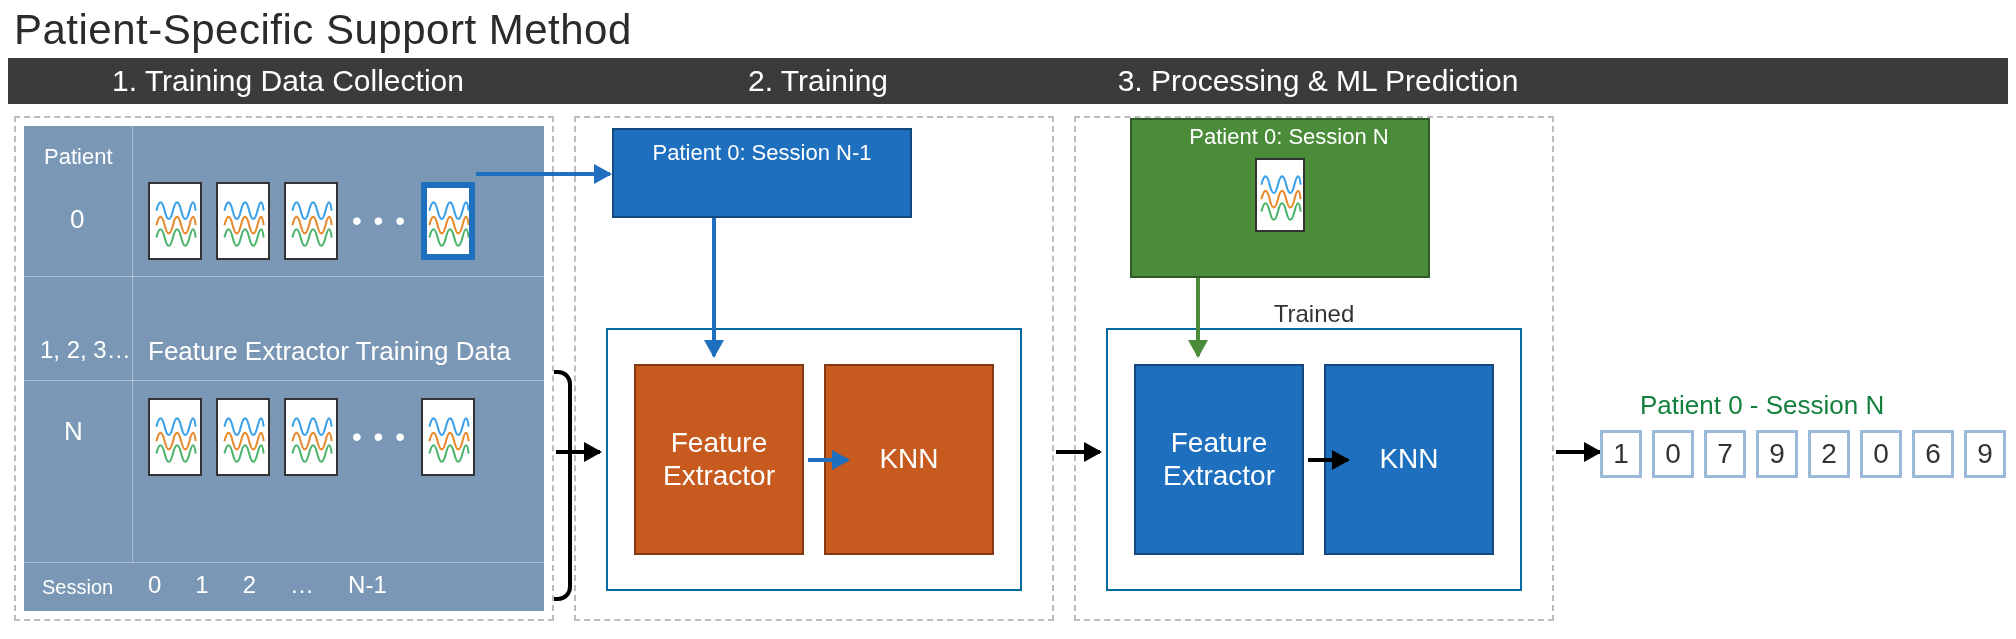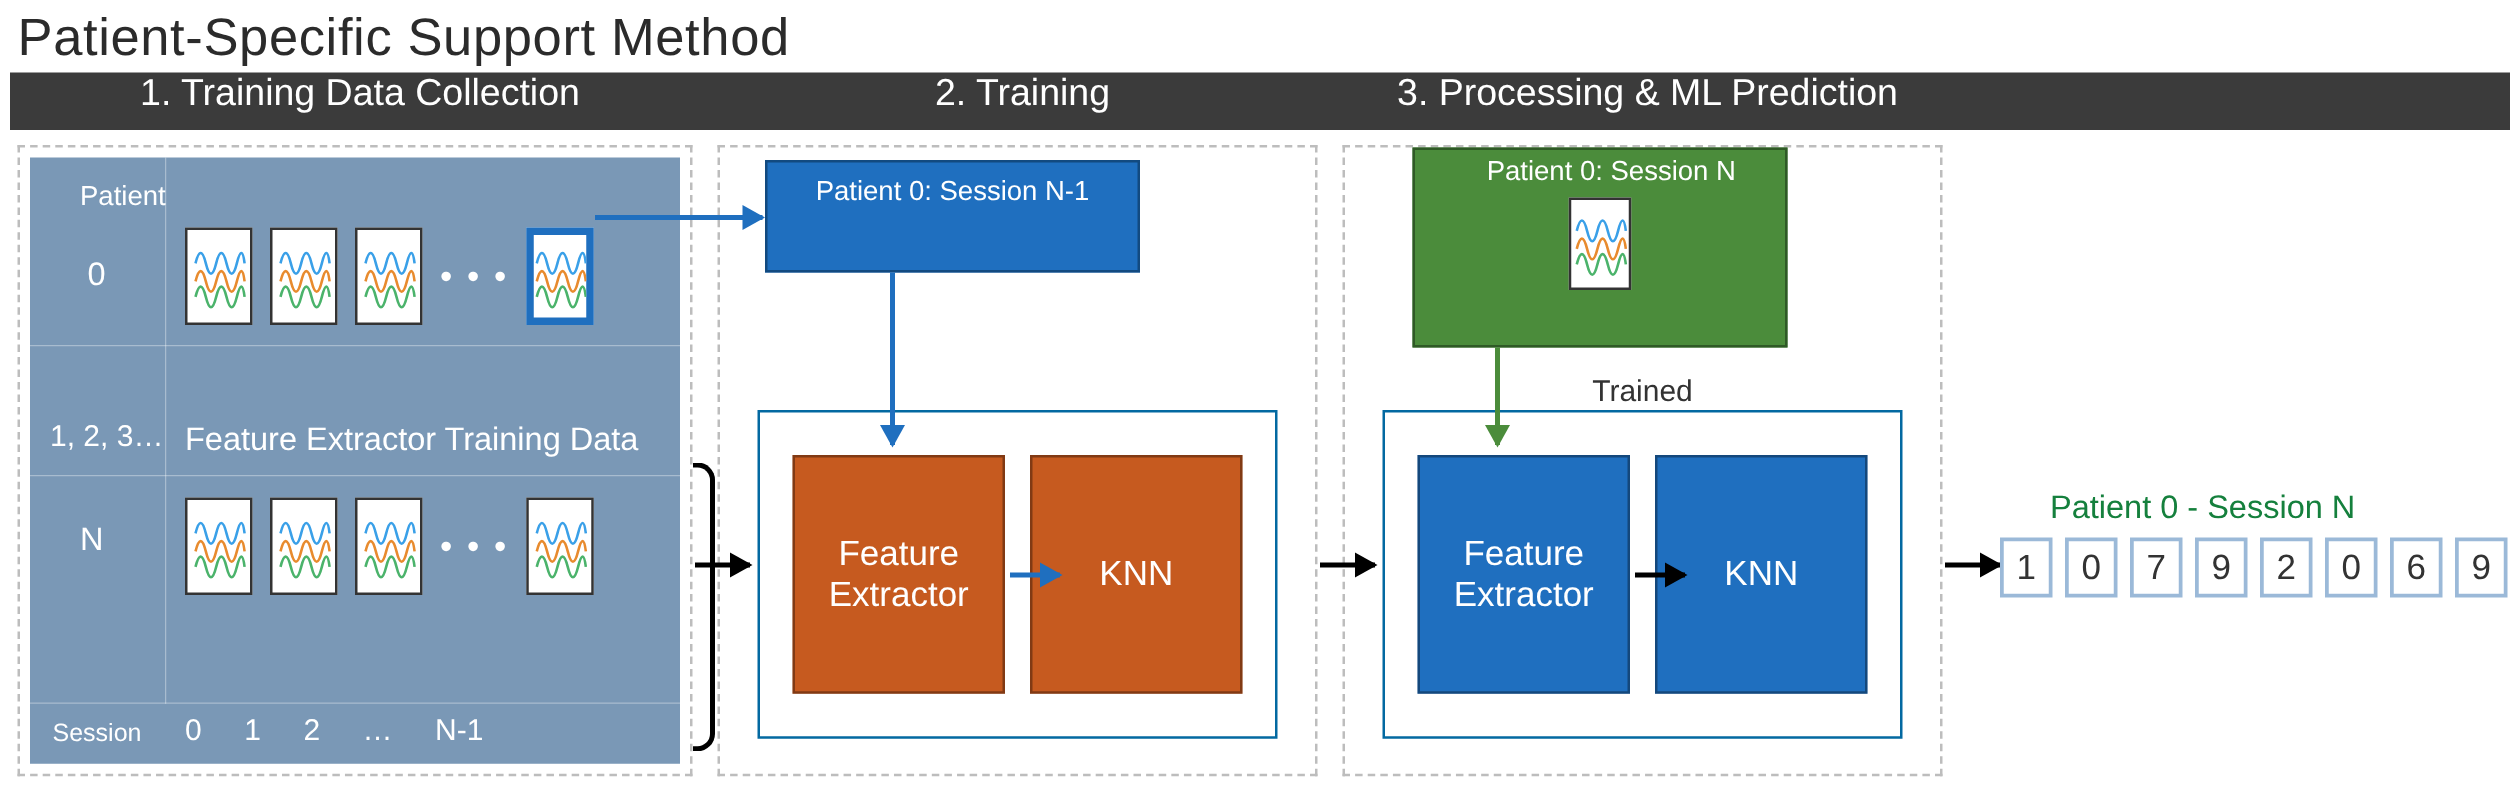--- a/index.html
+++ b/index.html
@@ -20,21 +20,21 @@
     letter-spacing: 0.5px;
   }
   .phase-bar {
     position: absolute;
     top: 58px; left: 8px; right: 8px;
     height: 46px;
     background: #3b3b3b;
     display: flex;
     color: #fff;
     font-size: 30px;
-    align-items: flex-start;
+    align-items: center;
   }
   .phase-bar > div { text-align: center; }
   .ph1 { width: 560px; }
   .ph2 { width: 500px; }
   .ph3 { width: 500px; }
   .ph4 { flex: 1; }
 
   
   .stage {
     position: absolute;
@@ -47,21 +47,21 @@
   .stage3 { left: 1074px; width: 480px; }
 
   
   .grid-box {
     position: absolute;
     inset: 8px;
     background: #7a98b6;
     color: #fff;
   }
   .grid-row-label { position:absolute; font-size:22px; }
-  .lbl-patient { top:18px; left:20px;margin-left:20px; }
+  .lbl-patient { top:18px; left:20px; }
   .lbl-0       { top:78px; left:46px; font-size:26px; }
   .lbl-123     { top:210px; left:16px; font-size:24px; }
   .lbl-N       { top:290px; left:40px; font-size:26px; }
   .lbl-session { bottom:12px; left:18px; font-size:20px; }
   .sess-nums   { position:absolute; bottom:12px; left:124px; right:12px; font-size:24px; display:flex; gap:34px; }
 
   .data-row { position:absolute; left:124px; display:flex; gap:14px; align-items:center; }
   .row0 { top:56px; }
   .rowN { top:272px; }
   .eeg {

